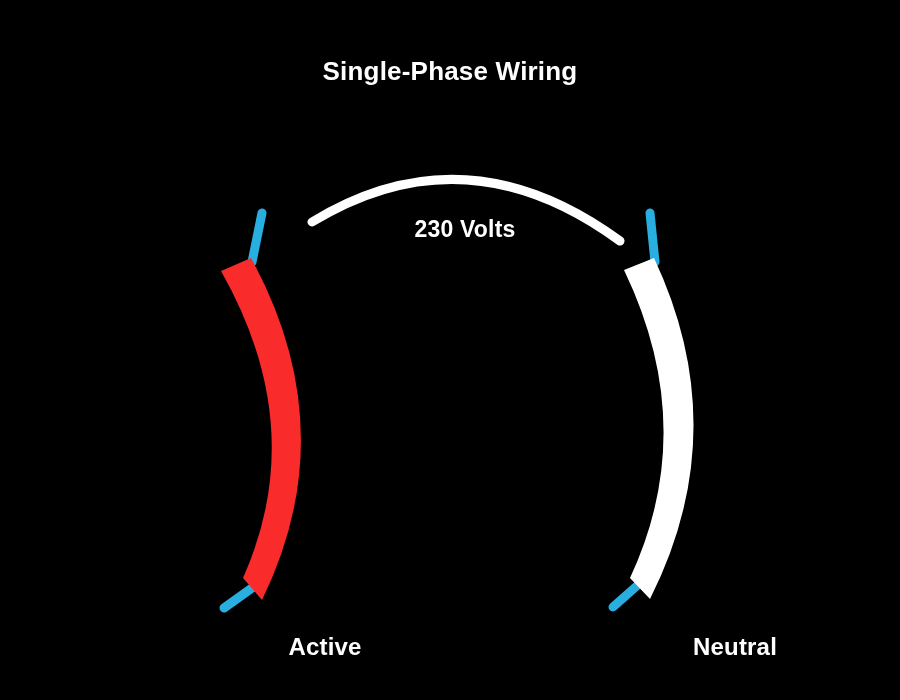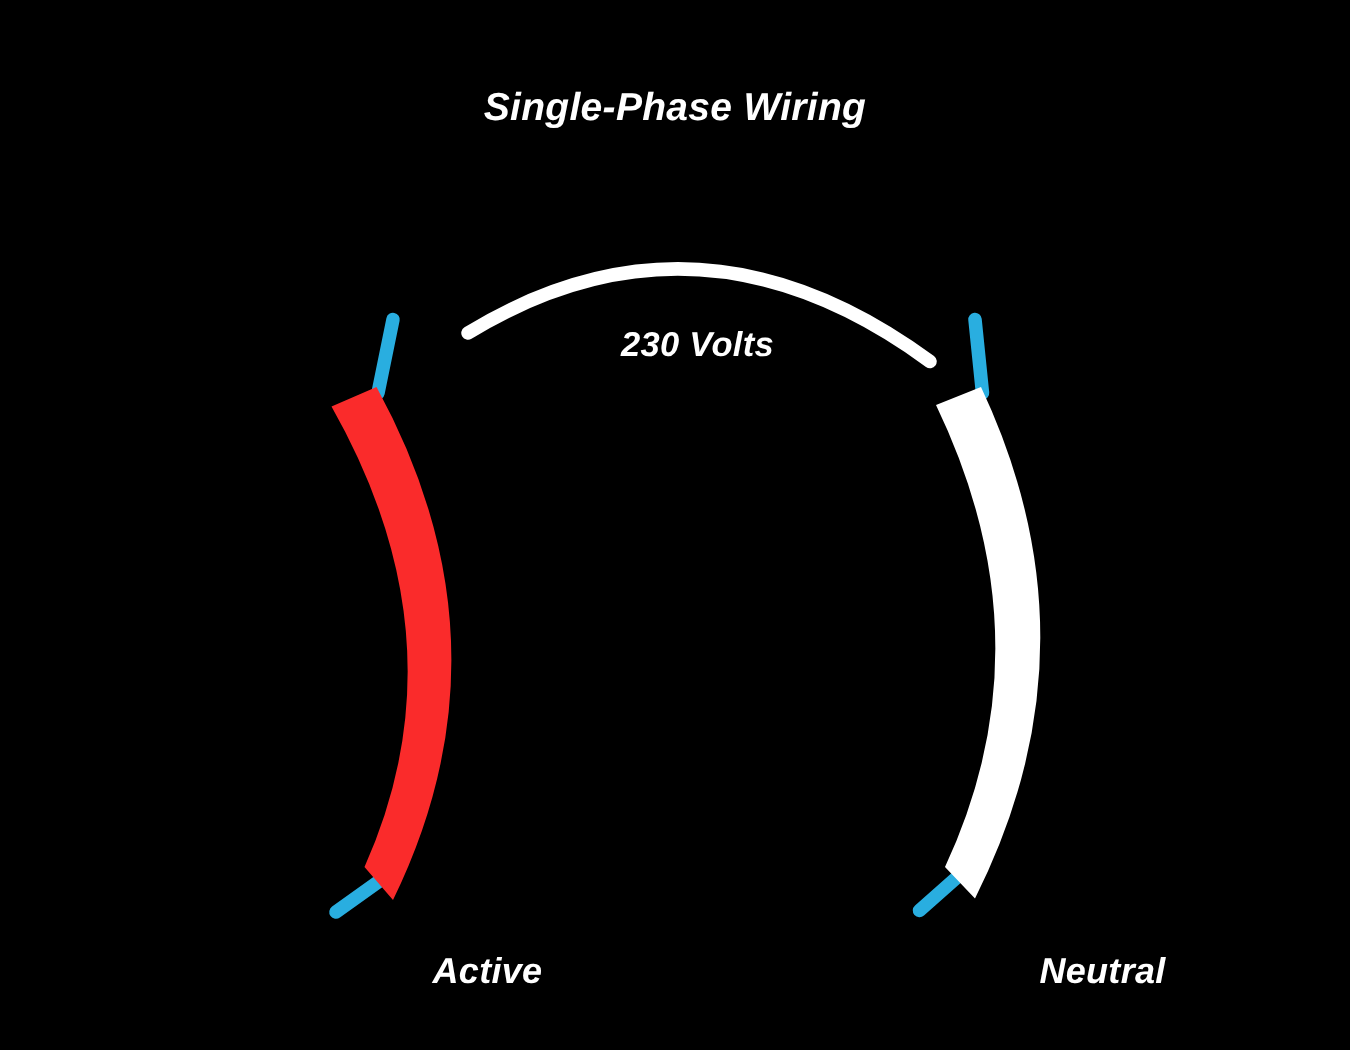--- a/index.html
+++ b/index.html
@@ -13,21 +13,20 @@
     height: 700px;
     overflow: hidden;
     font-family: "Liberation Sans", "DejaVu Sans", sans-serif;
     position: relative;
   }
   #diagram-root {
     position: relative;
     width: 900px;
     height: 700px;
     background: #000000;
-    font-style: italic;
   }
   #wiring-svg {
     position: absolute;
     top: 0;
     left: 0;
     width: 900px;
     height: 700px;
     display: block;
   }
   .diagram-title {

